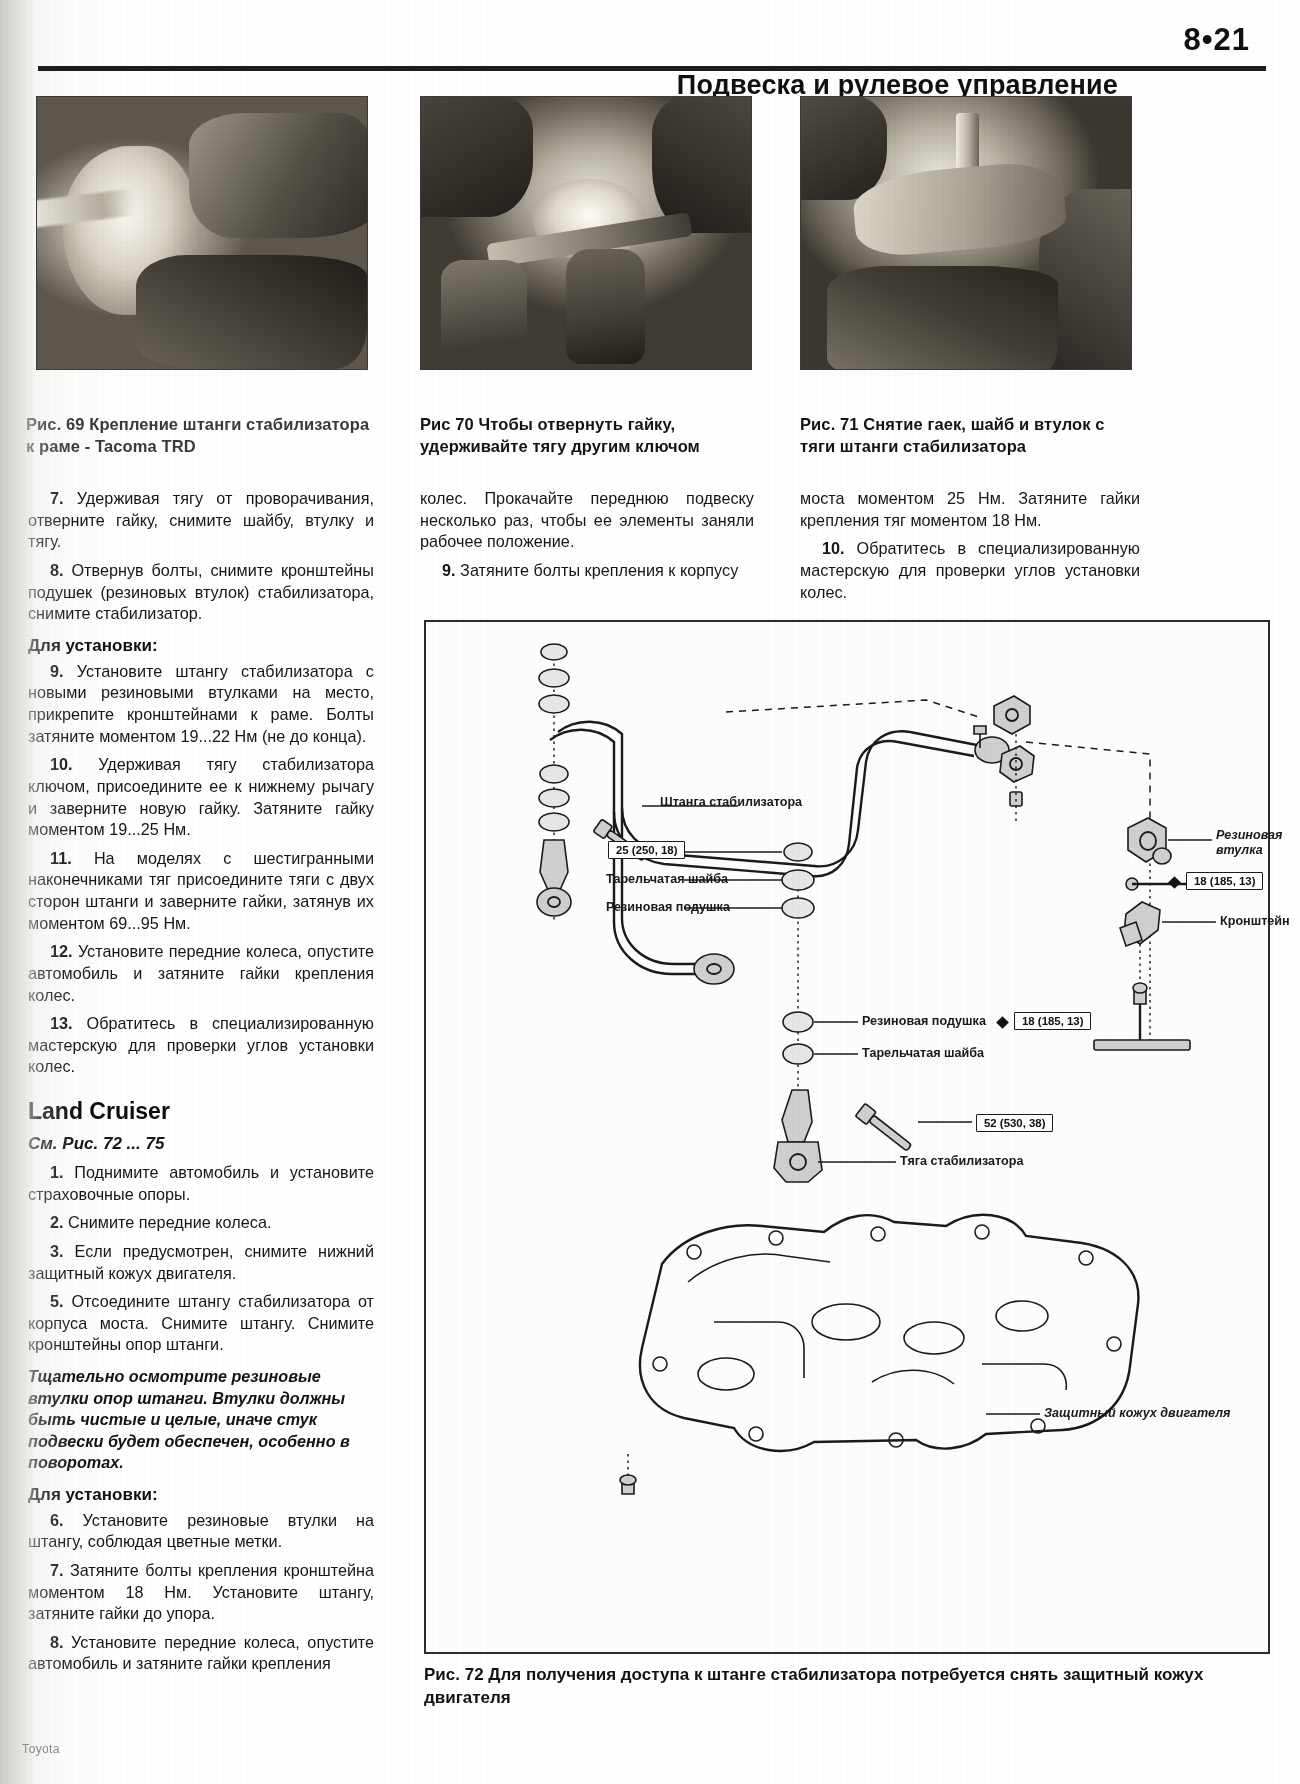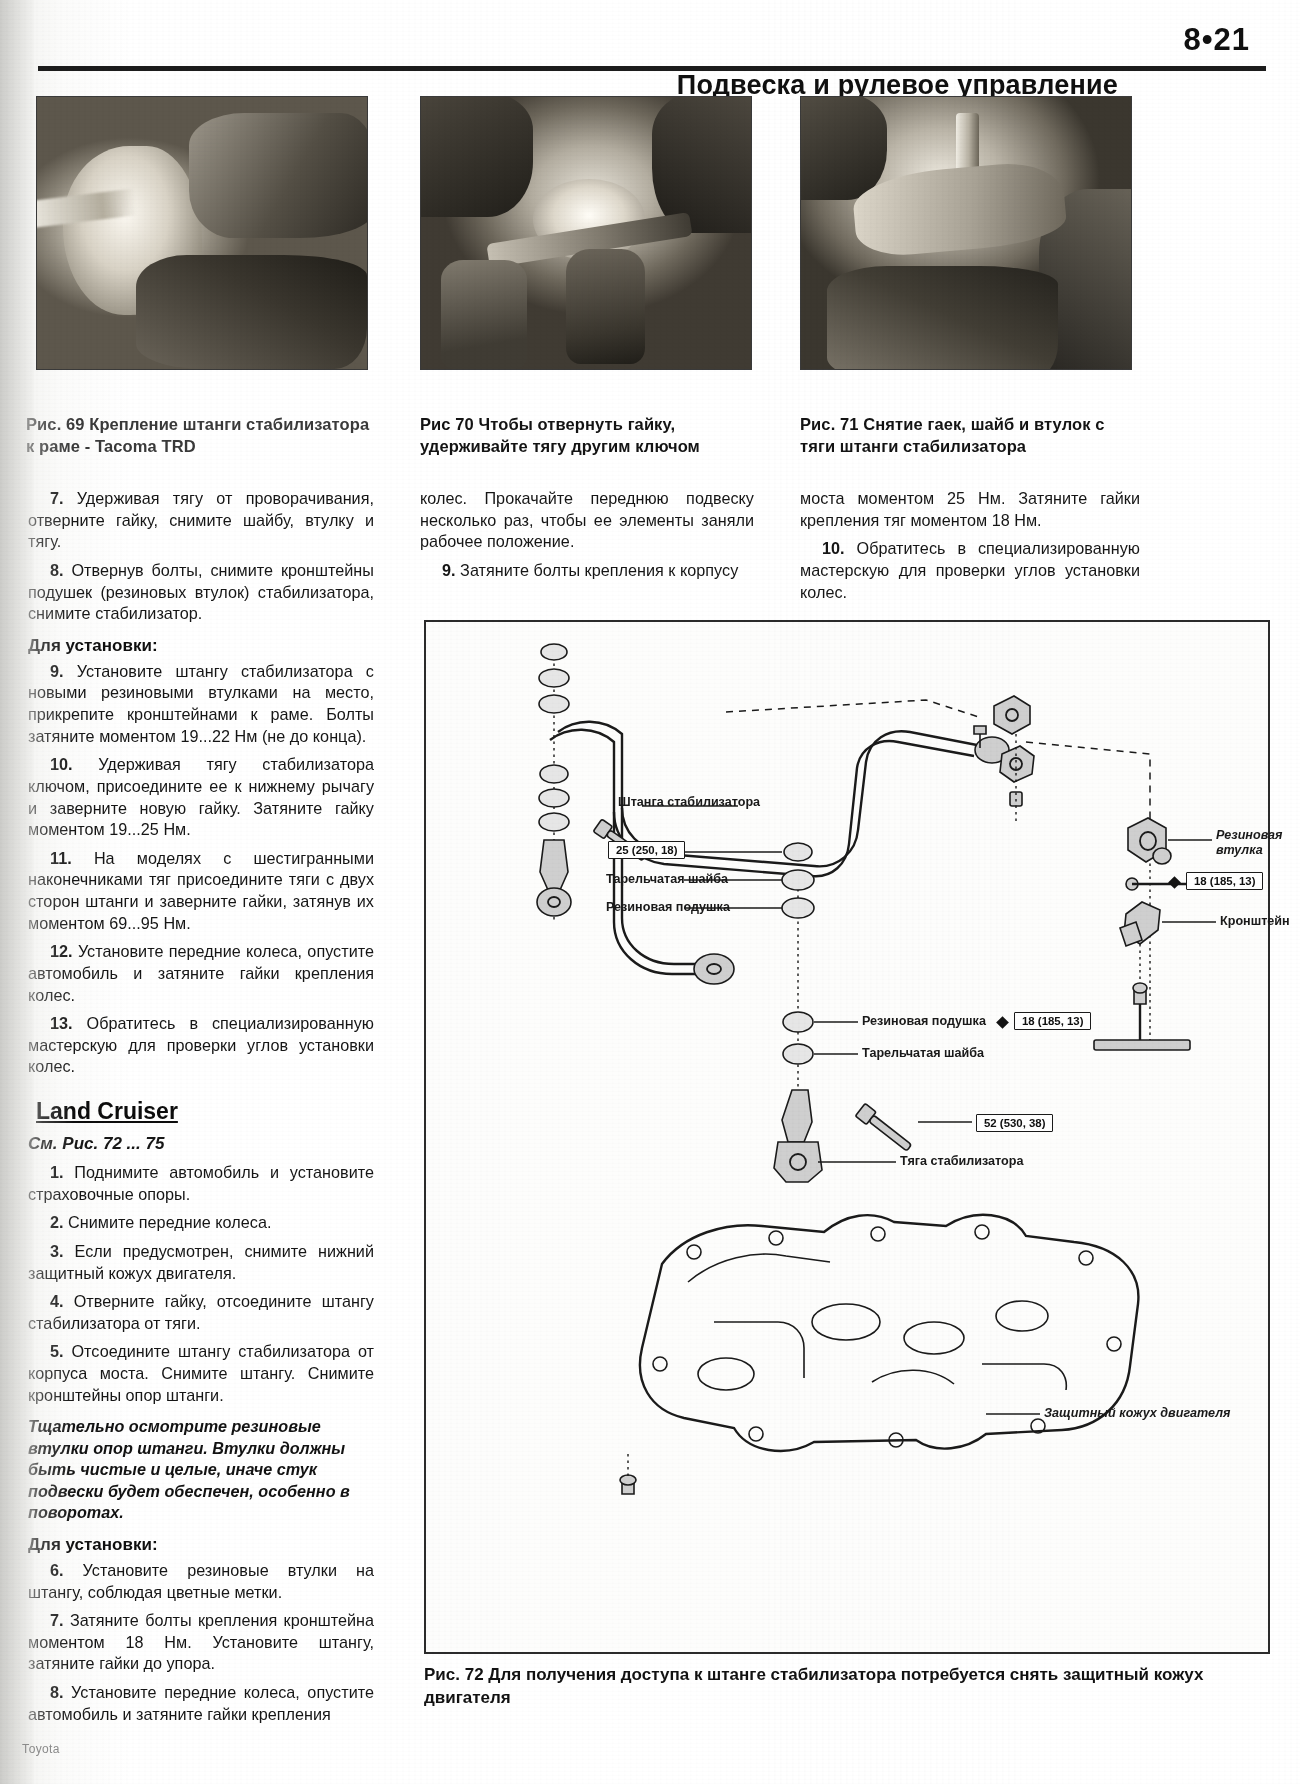--- a/index.html
+++ b/index.html
@@ -173,21 +173,21 @@
     font-size:16.2px;line-height:1.335;
     letter-spacing:.02px;color:#161616;
     margin:0 0 7px 0;text-align:justify;
   }
   .para .num{font-weight:bold;}
   .para.ind{text-indent:22px;}
   .sub-head{
     font-size:17px;font-weight:bold;margin:11px 0 5px 0;color:#101010;
   }
   .sec-head{
-    font-size:23px;font-weight:bold;margin:20px 0 9px 8px;color:#0d0d0d;text-decoration:underline;
+    font-size:23px;font-weight:bold;margin:20px 0 9px 0;color:#0d0d0d;
   }
   .see-ref{
     font-size:17px;font-weight:bold;font-style:italic;margin:0 0 8px 0;
   }
   .note{
     font-size:16.2px;font-weight:bold;font-style:italic;line-height:1.33;
     margin:10px 0 8px 0;color:#131313;
   }
   .fade-left{
     
@@ -325,24 +325,20 @@
       <span class="num">1.</span>
       <span>Поднимите автомобиль и установите страховочные опоры.</span>
     </p>
     <p class="para ind">
       <span class="num">2.</span>
       <span>Снимите передние колеса.</span>
     </p>
     <p class="para ind">
       <span class="num">3.</span>
       <span>Если предусмотрен, снимите нижний защитный кожух двигателя.</span>
-    </p>
-    <p class="para ind">
-      <span class="num">4.</span>
-      <span>Отверните гайку, отсоедините штангу стабилизатора от тяги.</span>
     </p>
     <p class="para ind">
       <span class="num">5.</span>
       <span>Отсоедините штангу стабилизатора от корпуса моста. Снимите штангу. Снимите кронштейны опор штанги.</span>
     </p>
 
     <p class="note">Тщательно осмотрите резиновые втулки опор штанги. Втулки должны быть чистые и целые, иначе стук подвески будет обеспечен, особенно в поворотах.</p>
 
     <div class="sub-head">Для установки:</div>
 
@@ -542,21 +538,21 @@
         <circle class="ln" cx="330" cy="812" r="7"></circle>
         <circle class="ln" cx="234" cy="742" r="7"></circle>
       </g>
 
       <path class="fl" d="M196 860 L208 860 L208 872 L196 872 Z"></path>
       <ellipse class="fl" cx="202" cy="858" rx="8" ry="5"></ellipse>
       <line class="dot" x1="202" y1="832" x2="202" y2="858"></line>
       <line class="lead" x1="560" y1="792" x2="614" y2="792"></line>
     </svg>
 
-    <div class="dlabel" style="left:192px;top:173px;">Штанга стабилизатора</div>
+    <div class="dlabel" style="left:186px;top:173px;padding-left:48px;">Штанга стабилизатора</div>
 
     <div class="torque" style="left:182px;top:219px;">25 (250, 18)</div>
 
     <div class="dlabel" style="left:180px;top:250px;">Тарельчатая шайба</div>
 
     <div class="dlabel" style="left:180px;top:278px;">Резиновая подушка</div>
 
     <div class="dlabel wrap" style="left:790px;top:206px;">Резиновая втулка</div>
 
     <div class="diamond" style="left:744px;top:256px;"></div>

